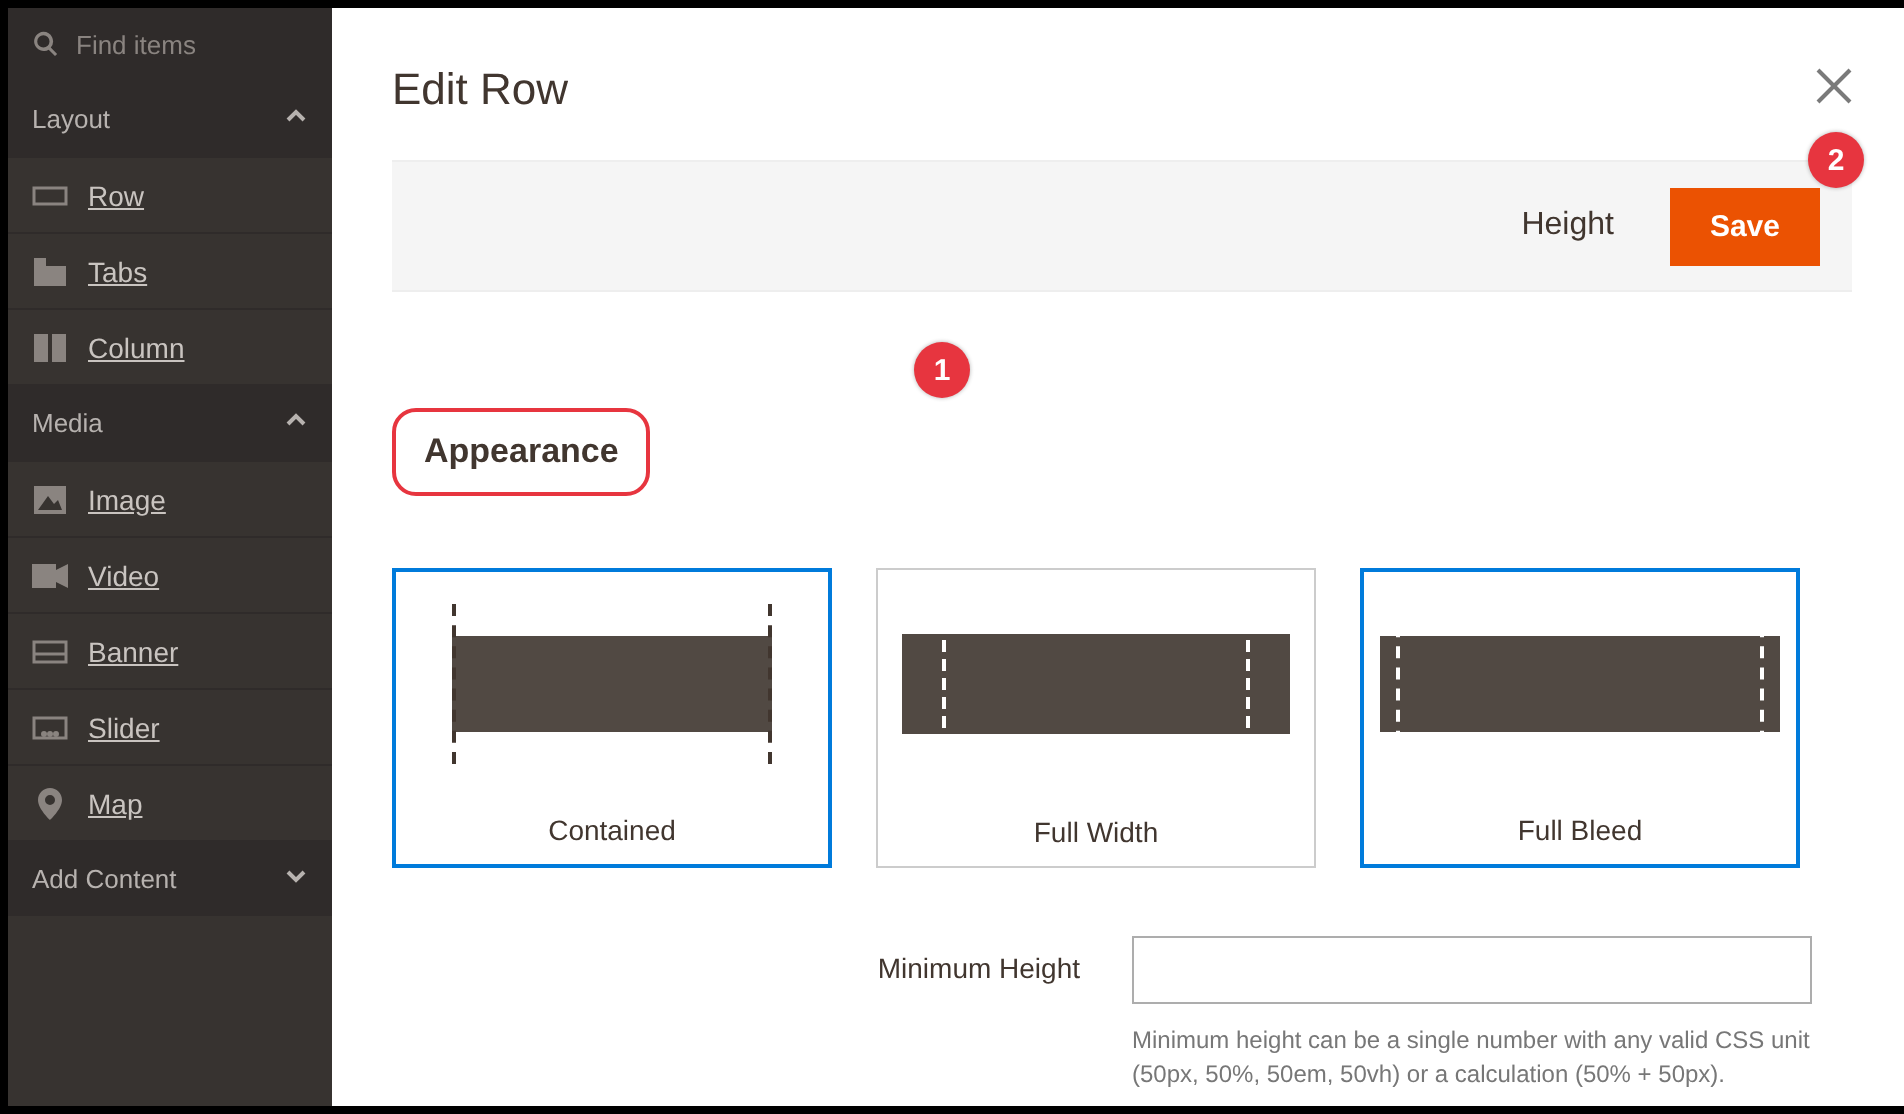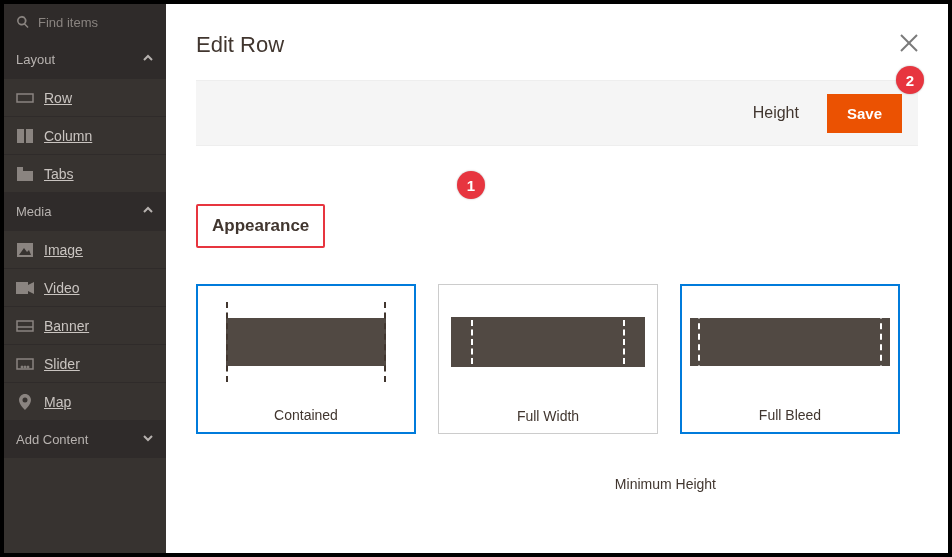--- a/index.html
+++ b/index.html
@@ -106,21 +106,21 @@
   .annot1 { top:167px; left:291px; }
   .annot2 { top:62px; right:24px; }
 
   .appearance-label {
     display:inline-block;
     margin-top: 58px;
     padding: 10px 14px;
     border:2px solid #e7353f;
     font-size:17px; font-weight:600;
     color:#41362f;
-    border-radius:2px;
+    border-radius:12px;
   }
 
   .cards {
     margin-top: 36px;
     display:flex; gap:22px;
   }
   .card {
     width:220px; height:150px;
     border:1px solid #ccc;
     display:flex; flex-direction:column;
@@ -197,34 +197,34 @@
       <span class="ico">
           <svg width="18" height="10" viewBox="0 0 18 10">
             <rect x="1" y="1" width="16" height="8" stroke-width="1.5"></rect>
           </svg>
         </span>
       <span>Row</span>
     </div>
     <div class="sb-item fill">
       <span class="ico">
           <svg width="16" height="14" viewBox="0 0 16 14">
+            <rect x="0" y="4" width="16" height="10"></rect>
+            <rect x="0" y="0" width="6" height="4"></rect>
+          </svg>
+        </span>
+      <span>Tabs</span>
+    </div>
+    <div class="sb-item fill">
+      <span class="ico">
+          <svg width="16" height="14" viewBox="0 0 16 14">
             <rect x="0" y="0" width="7" height="14"></rect>
             <rect x="9" y="0" width="7" height="14"></rect>
           </svg>
         </span>
       <span>Column</span>
-    </div>
-    <div class="sb-item fill">
-      <span class="ico">
-          <svg width="16" height="14" viewBox="0 0 16 14">
-            <rect x="0" y="4" width="16" height="10"></rect>
-            <rect x="0" y="0" width="6" height="4"></rect>
-          </svg>
-        </span>
-      <span>Tabs</span>
     </div>
 
 
     <div class="group-header">
       <span>Media</span>
       <span class="chev"><svg viewBox="0 0 12 12">
             <polyline points="2,8 6,4 10,8"></polyline>
           </svg></span>
     </div>
     <div class="sb-item fill">
@@ -323,15 +323,19 @@
           <div class="bar"></div>
             <div class="dash d1"></div>
             <div class="dash d2"></div>
         </div>
         <div class="label">Full Bleed</div>
       </div>
     </div>
 
     <div class="field-row">
       <div class="flabel">Minimum Height</div>
+      <div class="fctrl">
+        <input type="text" value="" style="">
+        <div class="hint">Minimum height can be a single number with any valid CSS unit (50px, 50%, 50em, 50vh) or a calculation (50% + 50px).</div>
+      </div>
     </div>
   </div>
 </div>
 
 </body></html>

